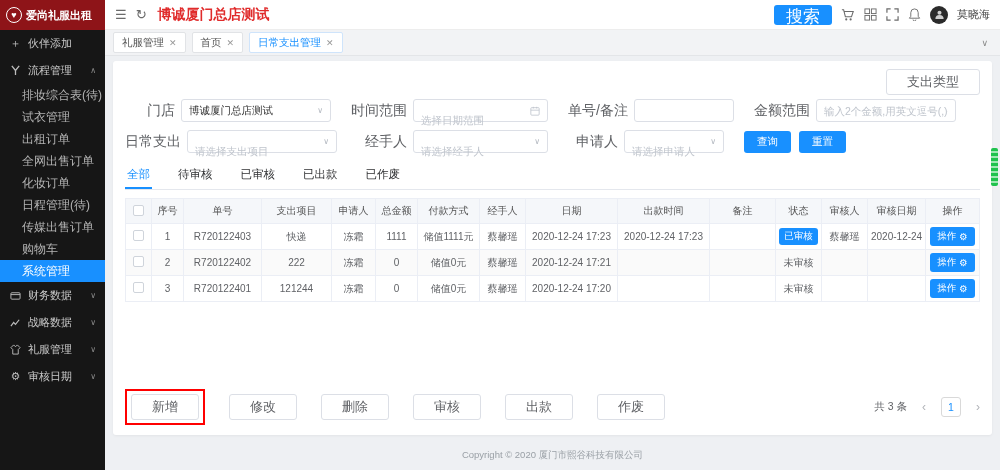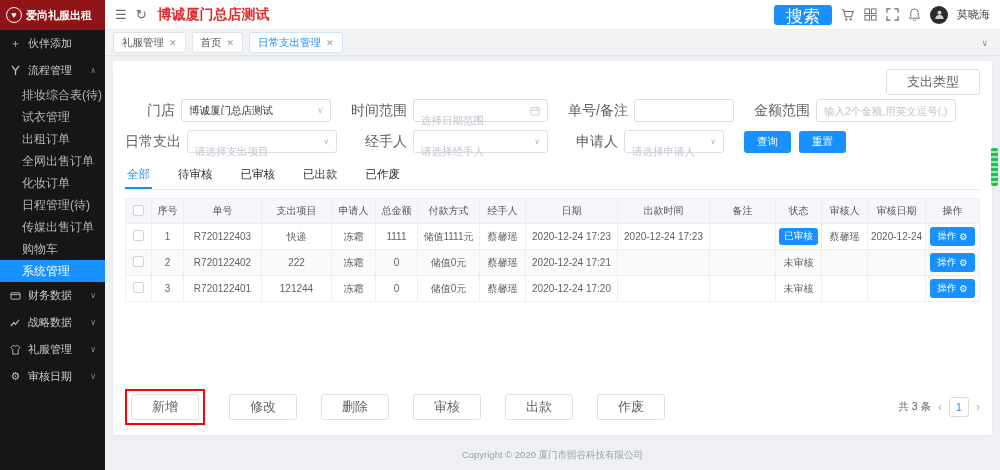--- a/index.html
+++ b/index.html
@@ -61,21 +61,21 @@
   th,td { border:1px solid #ebeef5; padding:3px 3px; text-align:center; color:#606266; height:25px; white-space:nowrap; overflow:hidden; }
   th { background:#f5f7fa; font-weight:normal; color:#555; }
   tbody tr:nth-child(even) td { background:#fafafa; }
   .cb { width:11px; height:11px; border:1px solid #cfd4db; border-radius:2px; display:inline-block; background:#fff; cursor:pointer; }
   .badge { background:var(--accent,#1890ff); color:#fff; border-radius:3px; padding:2px 5px; font-size:9.5px; display:inline-block; }
   .op-btn { background:var(--accent,#1890ff); color:#fff; border:none; border-radius:3px; padding:3px 7px; font-size:9.5px; cursor:pointer; display:inline-flex; align-items:center; gap:3px; }
 
   .bottom-bar { position:absolute; left:12px; right:12px; bottom:10px; display:flex; align-items:center; justify-content:space-between; }
   .bb-actions { display:flex; align-items:center; gap:24px; }
   .red-annot { border:2px solid var(--annotation,#ff0000); padding:3px 4px; display:inline-flex; }
-  .pager { display:flex; align-items:center; gap:7px; color:#606266; font-size:10.5px; }
+  .pager { display:flex; align-items:center; gap:15px; color:#606266; font-size:10.5px; }
   .pg-arrow { color:#b0b3b8; cursor:pointer; font-size:12px; }
   .pg-num { min-width:20px; height:20px; border:1px solid #d9d9d9; border-radius:3px; display:inline-flex; align-items:center; justify-content:center; color:var(--accent,#1890ff); background:#fff; cursor:pointer; }
 
   .footer { position:absolute; left:105px; right:0; bottom:0; height:30px; display:flex; align-items:center; justify-content:center; color:#9aa0a6; font-size:9.5px; }
 
   .scroll-marker { position:absolute; right:2px; top:148px; width:7px; height:38px; border-radius:2px;
     background:repeating-linear-gradient(0deg, var(--marker-green,#1fc24d) 0 3px, #9fe8b4 3px 5px); z-index:9; }
 
   svg { display:block; }
 </style>

